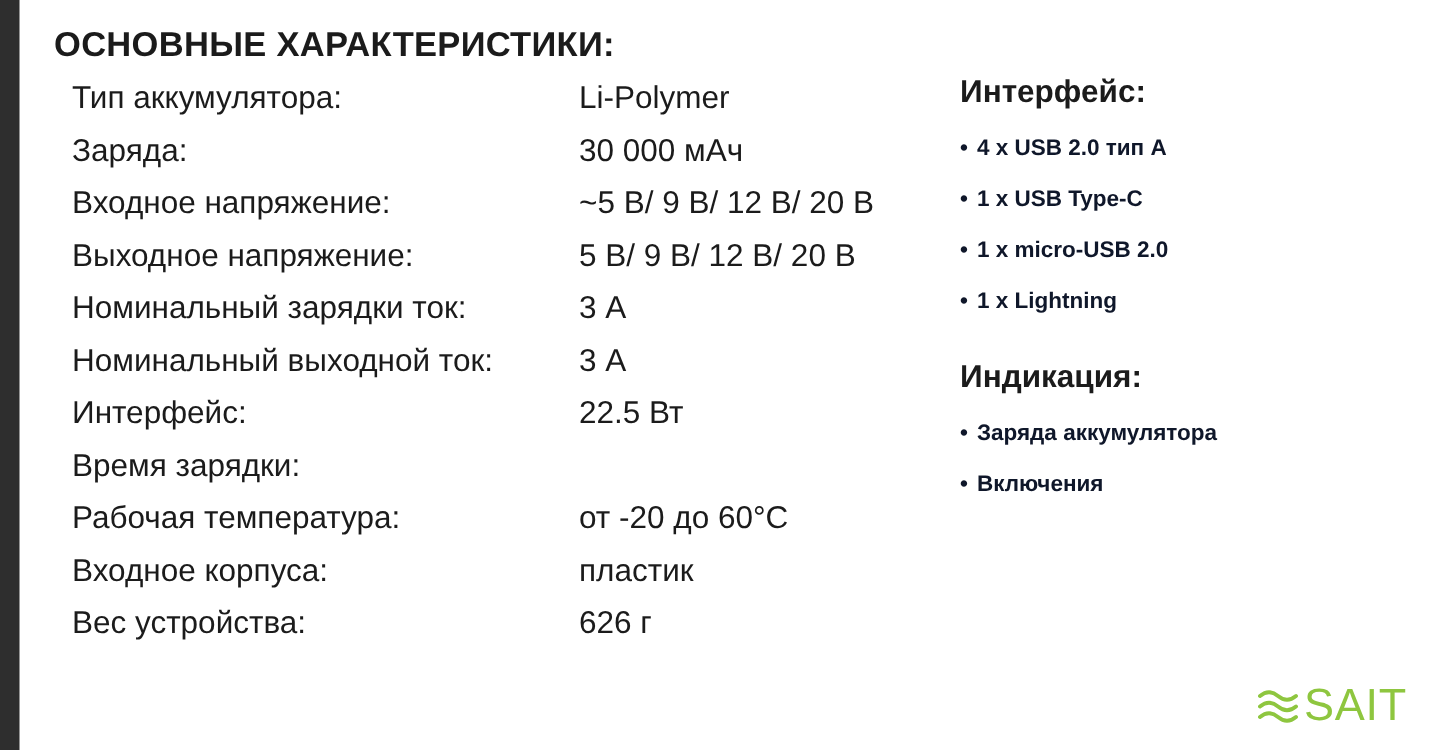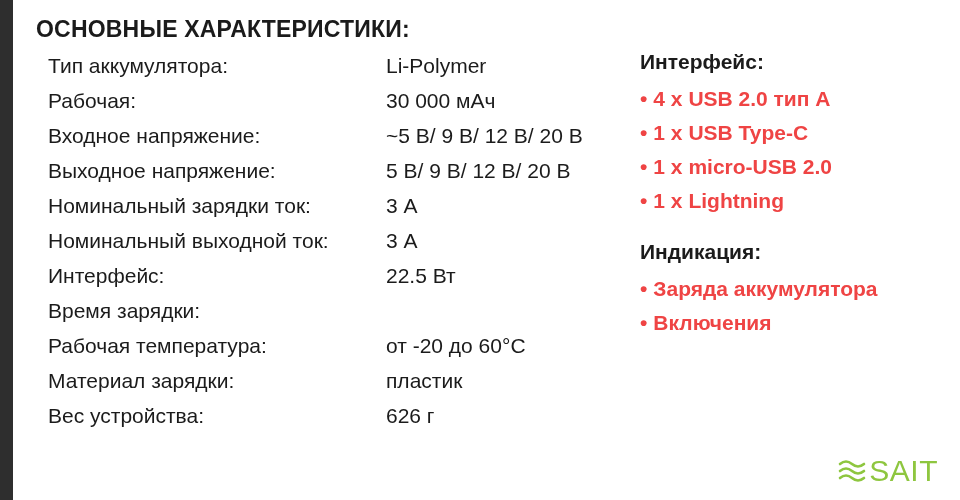--- a/index.html
+++ b/index.html
@@ -79,22 +79,22 @@
   .group {
     margin-bottom: 22px;
   }
   .group-title {
     font-size: 21px;
     color: #1b1b1b;
     margin-bottom: 8px;
     white-space: nowrap;
   }
   .bullet-item {
-    font-size: 21px;
-    color: #ef4444;
+    font-size: 15px;
+    color: #0f172a;
     line-height: 34px;
     white-space: nowrap;
   }
   .bullet-dot {
     display: inline-block;
     margin-right: 6px;
   }
   .logo {
     position: absolute;
     right: 22px;
@@ -127,21 +127,21 @@
 
     <div class="title">ОСНОВНЫЕ ХАРАКТЕРИСТИКИ:</div>
 
     <div class="spec-table">
 
       <div class="spec-row">
         <div class="spec-label">Тип аккумулятора:</div>
         <div class="spec-value">Li-Polymer</div>
       </div>
       <div class="spec-row">
-        <div class="spec-label">Рабочая:</div>
+        <div class="spec-label">Заряда:</div>
         <div class="spec-value">30 000 мАч</div>
       </div>
       <div class="spec-row">
         <div class="spec-label">Входное напряжение:</div>
         <div class="spec-value">~5 В/ 9 В/ 12 В/ 20 В</div>
       </div>
       <div class="spec-row">
         <div class="spec-label">Выходное напряжение:</div>
         <div class="spec-value">5 В/ 9 В/ 12 В/ 20 В</div>
       </div>
@@ -158,21 +158,21 @@
         <div class="spec-value">22.5 Вт</div>
       </div>
       <div class="spec-row">
         <div class="spec-label">Время зарядки:</div>
       </div>
       <div class="spec-row">
         <div class="spec-label">Рабочая температура:</div>
         <div class="spec-value">от -20 до 60°С</div>
       </div>
       <div class="spec-row">
-        <div class="spec-label">Материал зарядки:</div>
+        <div class="spec-label">Входное корпуса:</div>
         <div class="spec-value">пластик</div>
       </div>
       <div class="spec-row">
         <div class="spec-label">Вес устройства:</div>
         <div class="spec-value">626 г</div>
       </div>
 
     </div>
 
     <div class="right-col">

